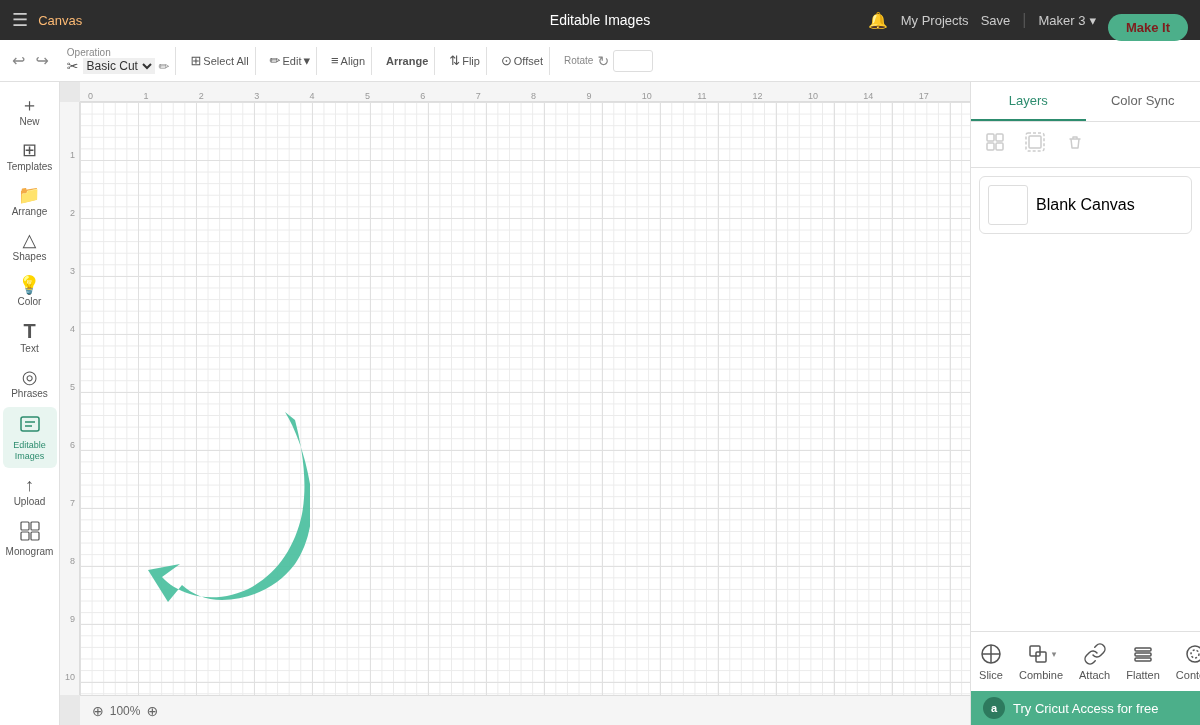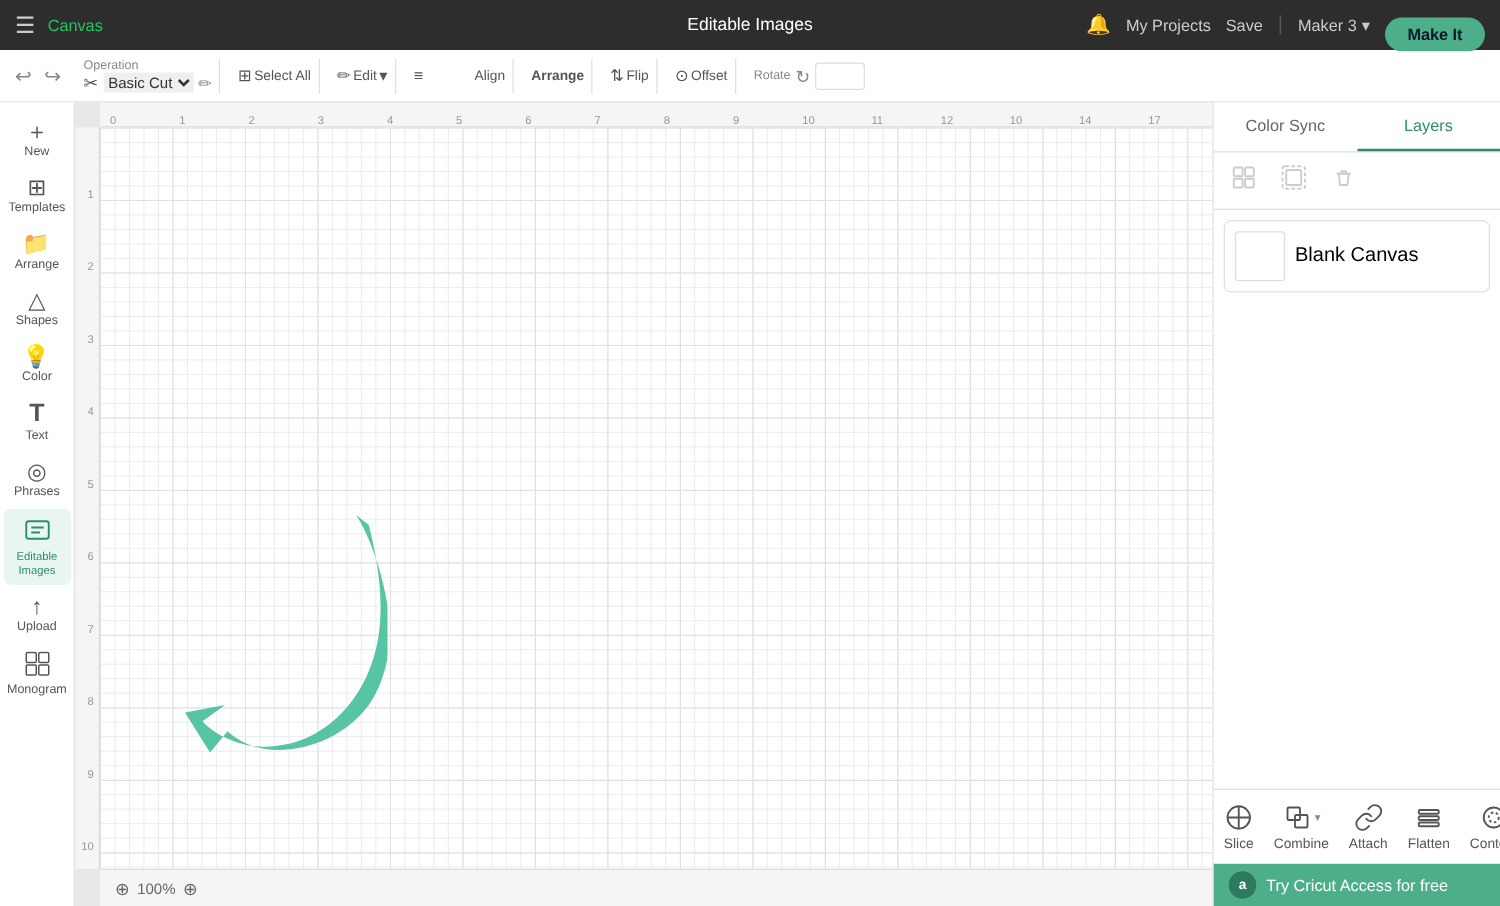--- a/index.html
+++ b/index.html
@@ -11,21 +11,21 @@
       justify-content: space-between; padding: 0 12px; position: relative; z-index: 100;
     }
     #header-left { display: flex; align-items: center; gap: 10px; }
     #header-center { position: absolute; left: 50%; transform: translateX(-50%); }
     #header-right { display: flex; align-items: center; gap: 12px; }
     .header-title { color: #fff; font-size: 14px; font-weight: 500; }
     .menu-icon { color: #ccc; font-size: 18px; cursor: pointer; }
     .header-btn { color: #ccc; font-size: 13px; cursor: pointer; }
     .header-divider { color: #555; font-size: 16px; }
     .make-it-btn {
-      background: #4caf8a; color: #0f172a; border: none; border-radius: 20px;
+      background: #4caf8a; color: #7f1d1d; border: none; border-radius: 20px;
       padding: 6px 18px; font-size: 13px; font-weight: 600; cursor: pointer; margin-top: 14px;
     }
     .notification-icon { color: #ccc; font-size: 16px; }
     .maker-dropdown { display: flex; align-items: center; gap: 4px; color: #ccc; font-size: 13px; cursor: pointer; }
 
     
     #toolbar {
       width: 100%; height: 42px; background: #fff; border-bottom: 1px solid #e0e0e0;
       display: flex; align-items: center; padding: 0 8px; gap: 8px; z-index: 99;
     }
@@ -139,21 +139,21 @@
 
     
     .dropdown-arrow { font-size: 9px; color: #888; }
   </style>
 </head>
 <body>
 
 <div id="header">
   <div id="header-left">
     <span class="menu-icon">☰</span>
-    <span style="color:#22c55e;font-size:13px;">Canvas</span>
+    <span style="color:#fdba74;font-size:13px;">Canvas</span>
   </div>
   <div id="header-center">
     <span class="header-title">Editable Images</span>
   </div>
   <div id="header-right">
     <span class="notification-icon">🔔</span>
     <span class="header-btn">My Projects</span>
     <span class="header-btn">Save</span>
     <span class="header-divider">|</span>
     <div class="maker-dropdown">
@@ -190,21 +190,21 @@
   <div class="toolbar-group">
     <button class="toolbar-btn">
       <span>✏</span>
       <span style="font-size:11px;">Edit</span>
       <span>▾</span>
     </button>
   </div>
   <div class="toolbar-group">
     <button class="toolbar-btn">
       <span>≡</span>
-      <span style="font-size:11px;margin-left:39px;">Align</span>
+      <span style="font-size:11px;">Align</span>
     </button>
   </div>
   <div class="toolbar-group">
     <button class="toolbar-btn">
       <span style="font-size:11px;font-weight:bold;">Arrange</span>
     </button>
   </div>
   <div class="toolbar-group">
     <button class="toolbar-btn">
       <span>⇅</span>
@@ -347,22 +347,22 @@
     <div id="canvas-footer">
       <button class="zoom-btn">⊕</button>
       <span>100%</span>
       <button class="zoom-btn">⊕</button>
     </div>
   </div>
 
   <div id="right-panel">
 
     <div id="right-tabs">
+      <div class="right-tab active">Layers</div>
       <div class="right-tab">Color Sync</div>
-      <div class="right-tab active">Layers</div>
     </div>
 
     <div id="right-toolbar">
       <button class="right-tool-btn disabled">
         <svg width="20" height="20" viewBox="0 0 20 20" fill="none">
           <rect x="2" y="2" width="7" height="7" rx="1" stroke="#ccc" stroke-width="1.5"></rect>
           <rect x="11" y="2" width="7" height="7" rx="1" stroke="#ccc" stroke-width="1.5"></rect>
           <rect x="2" y="11" width="7" height="7" rx="1" stroke="#ccc" stroke-width="1.5"></rect>
           <rect x="11" y="11" width="7" height="7" rx="1" stroke="#ccc" stroke-width="1.5"></rect>
         </svg>

